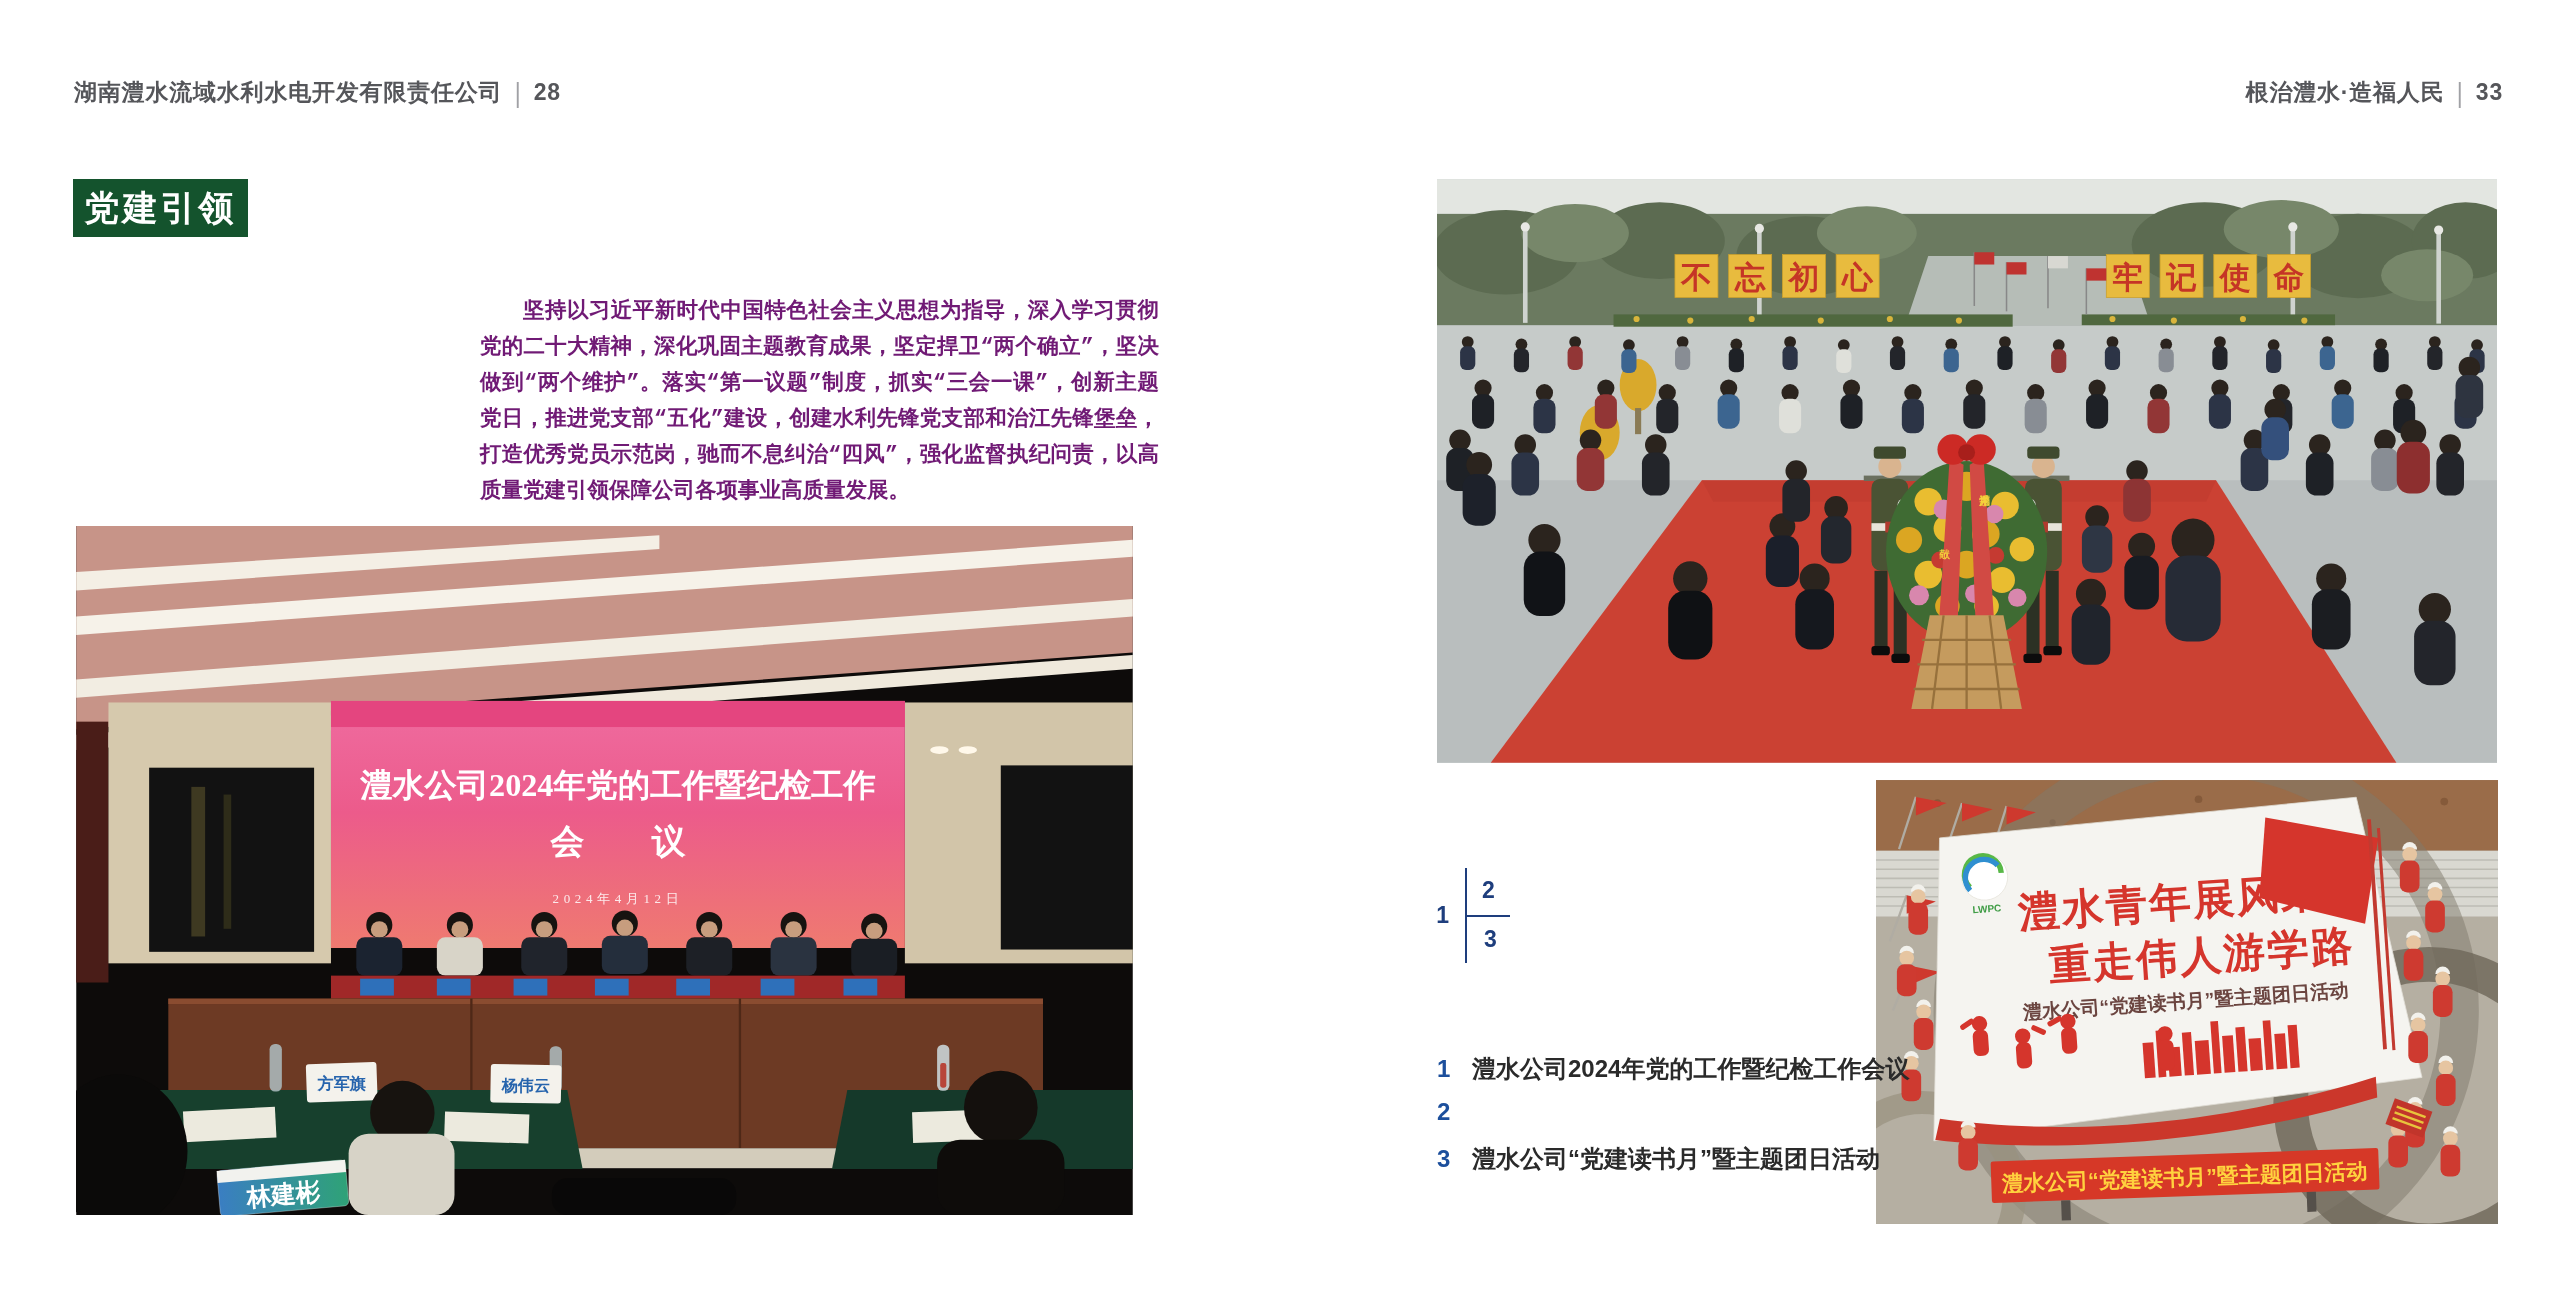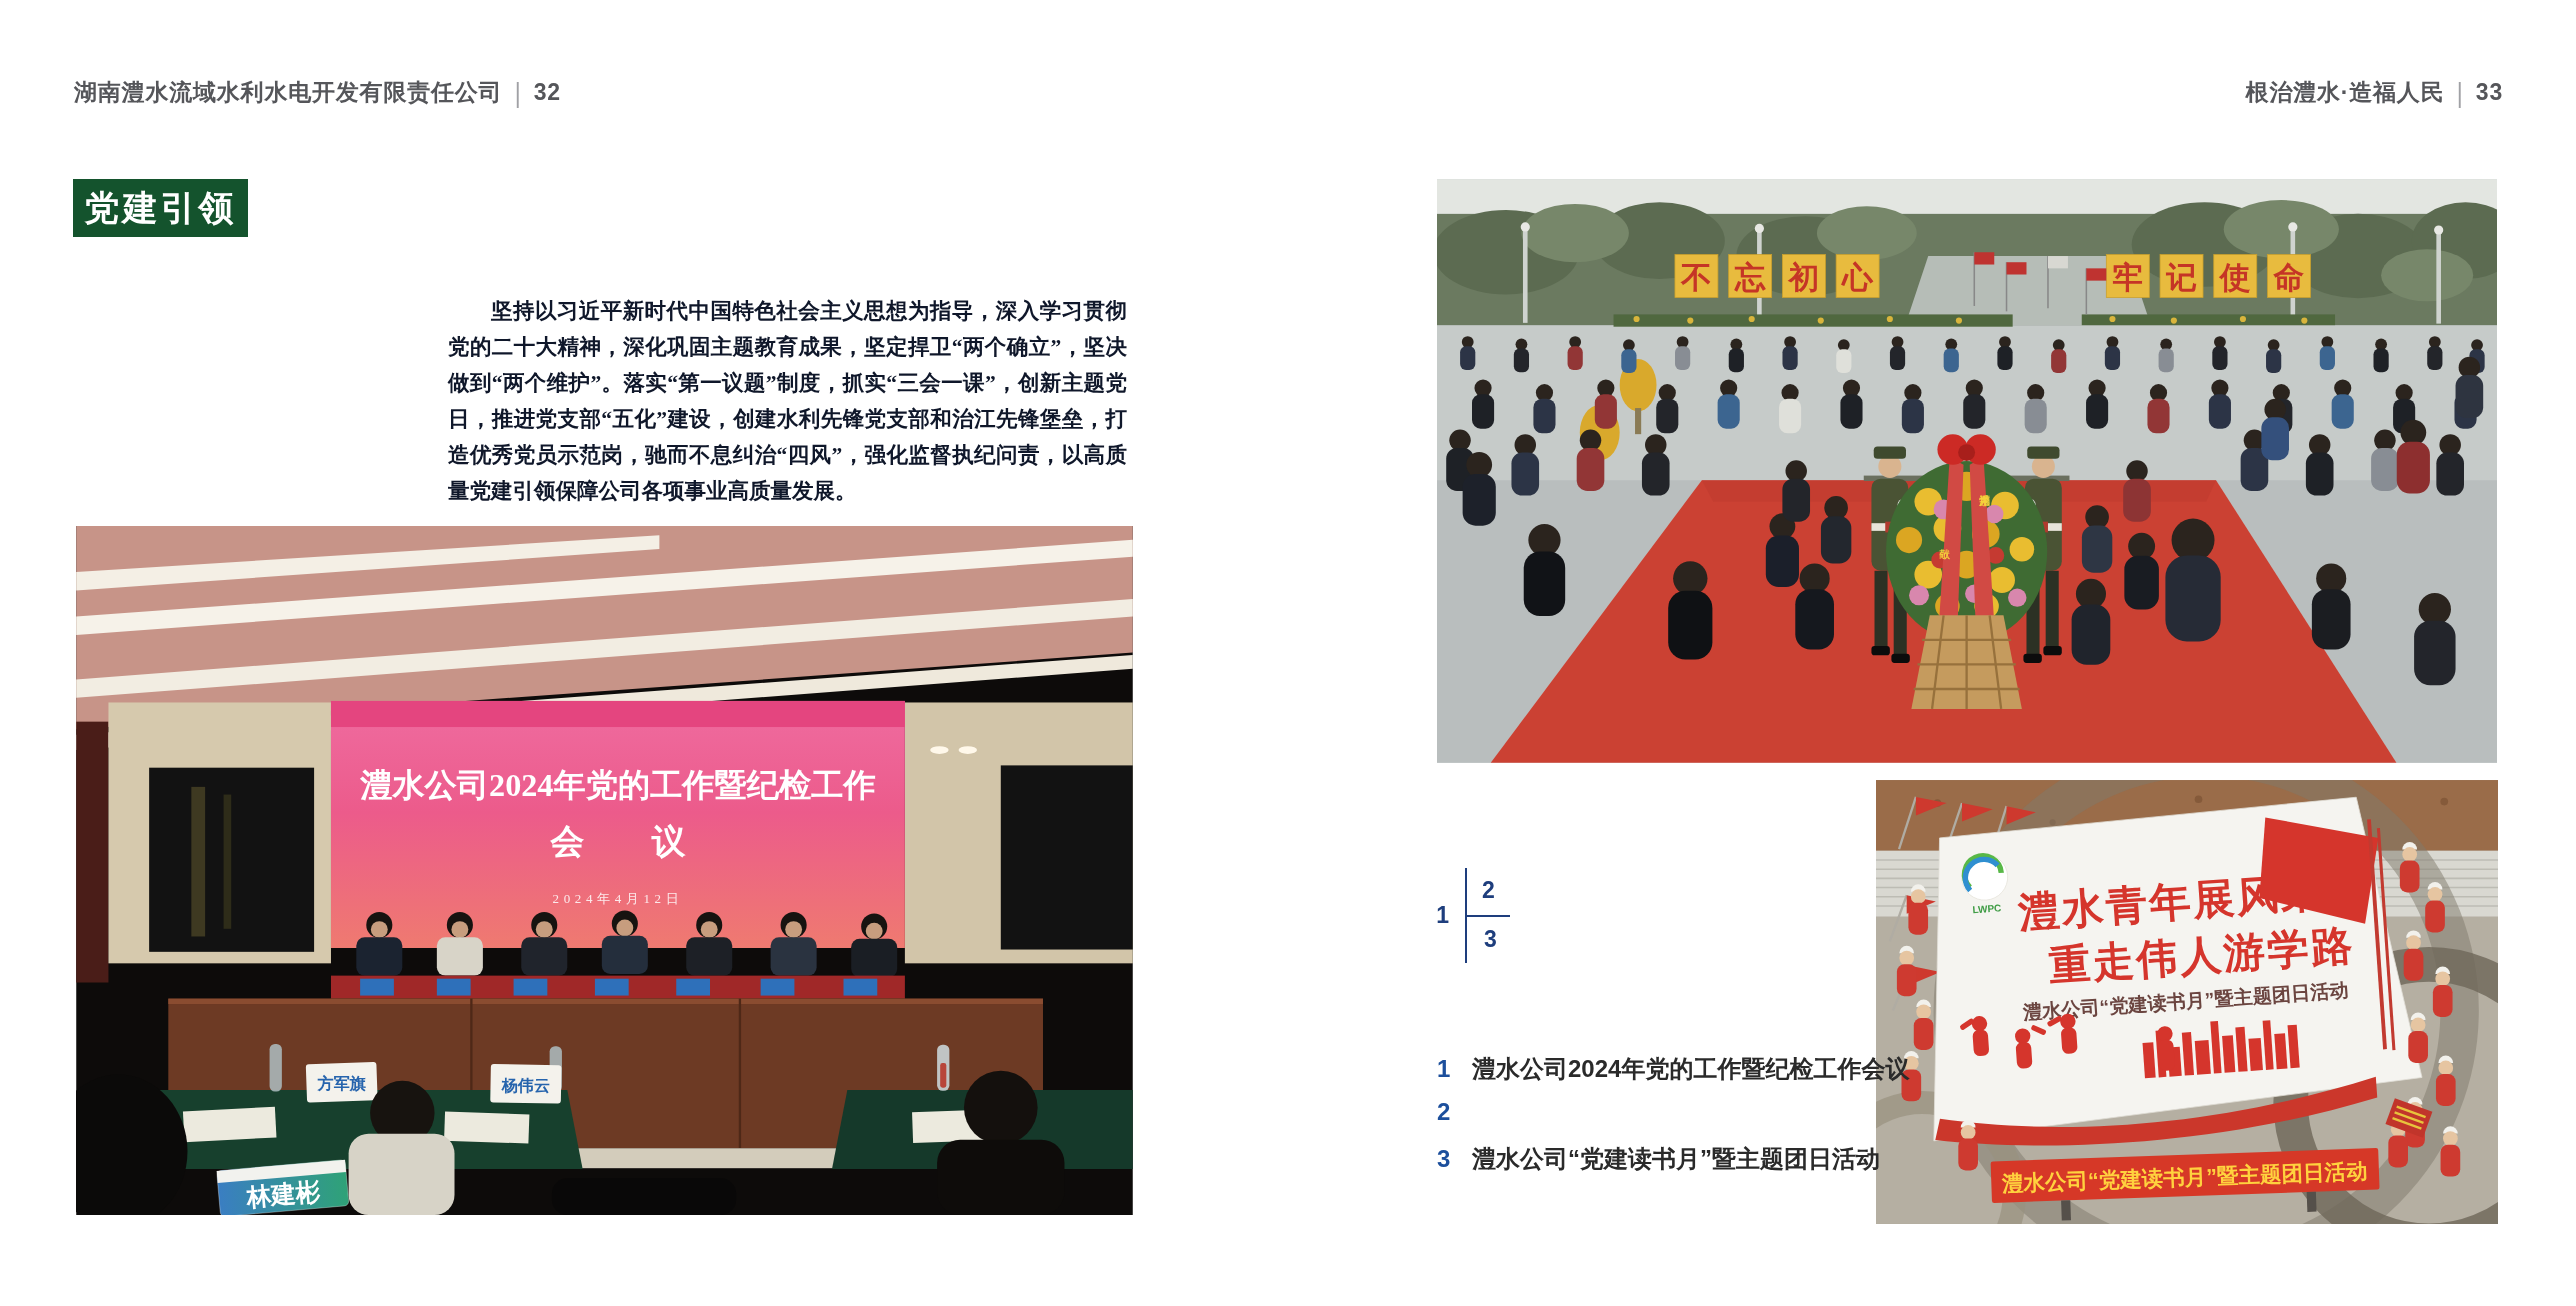--- a/index.html
+++ b/index.html
@@ -9,23 +9,23 @@
   .runhead{position:absolute;top:77px;font-size:23px;font-weight:bold;color:#55565a;
            letter-spacing:0.8px;display:flex;align-items:center;}
   .runhead .sep{margin:0 12.3px;color:#a0a1a5;font-weight:400;transform:scaleY(1.2);}
   #head-left{left:74px;}
   #head-right{right:73px;text-align:right;}
   
   .badge{position:absolute;left:73px;top:179px;width:175px;height:58px;background:#14532d;
          color:#ffffff;font-size:35px;font-weight:bold;display:flex;align-items:center;
          justify-content:center;letter-spacing:3.1px;}
   
-  .bodytext{position:absolute;left:448px;top:293px;width:679px;font-size:21.5px;line-height:36px;
-            color:#0f172a;font-weight:bold;text-align:justify;text-indent:43px;
-            font-family:Liberation Serif, serif;}
+  .bodytext{position:absolute;left:480px;top:293px;width:679px;font-size:21.5px;line-height:36px;
+            color:#701a75;font-weight:bold;text-align:justify;text-indent:43px;
+            font-family:Liberation Mono, monospace;}
   
   .photo{position:absolute;display:block;}
   #photo-meeting{left:76px;top:526px;}
   #photo-ceremony{left:1437px;top:179px;}
   #photo-youth{left:1876px;top:780px;}
   
   .figindex{position:absolute;left:1427px;top:862px;width:92px;height:107px;color:#1e3e7d;
             font-weight:bold;font-size:23px;}
   .figindex .vline{position:absolute;left:38px;top:6.1px;width:1.5px;height:95px;background:#1e3e7d;}
   .figindex .hline{position:absolute;left:38px;top:53px;width:45px;height:1.5px;background:#1e3e7d;}
@@ -41,21 +41,21 @@
   svg text.serif{font-family:"Liberation Serif","DejaVu Serif",serif;}
 </style>
 </head>
 <body>
 
 <div id="page">
 
   <div id="head-left" class="runhead">
     <span>湖南澧水流域水利水电开发有限责任公司</span>
     <span class="sep">|</span>
-    <span>32</span>
+    <span>28</span>
   </div>
   <div id="head-right" class="runhead">
     <span>根治澧水·造福人民</span>
     <span class="sep">|</span>
     <span>33</span>
   </div>
 
   <div class="badge">党建引领</div>
 
   <div class="bodytext">坚持以习近平新时代中国特色社会主义思想为指导，深入学习贯彻党的二十大精神，深化巩固主题教育成果，坚定捍卫“两个确立”，坚决做到“两个维护”。落实“第一议题”制度，抓实“三会一课”，创新主题党日，推进党支部“五化”建设，创建水利先锋党支部和治江先锋堡垒，打造优秀党员示范岗，驰而不息纠治“四风”，强化监督执纪问责，以高质量党建引领保障公司各项事业高质量发展。</div>

